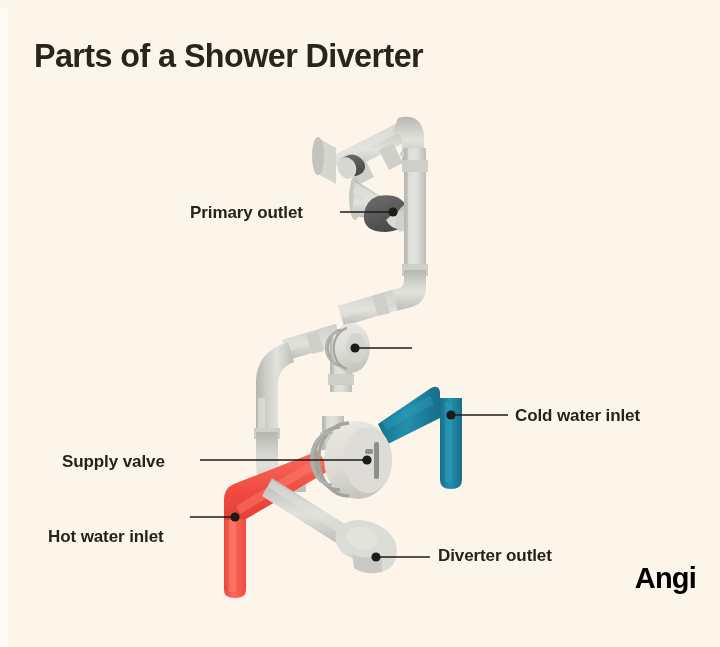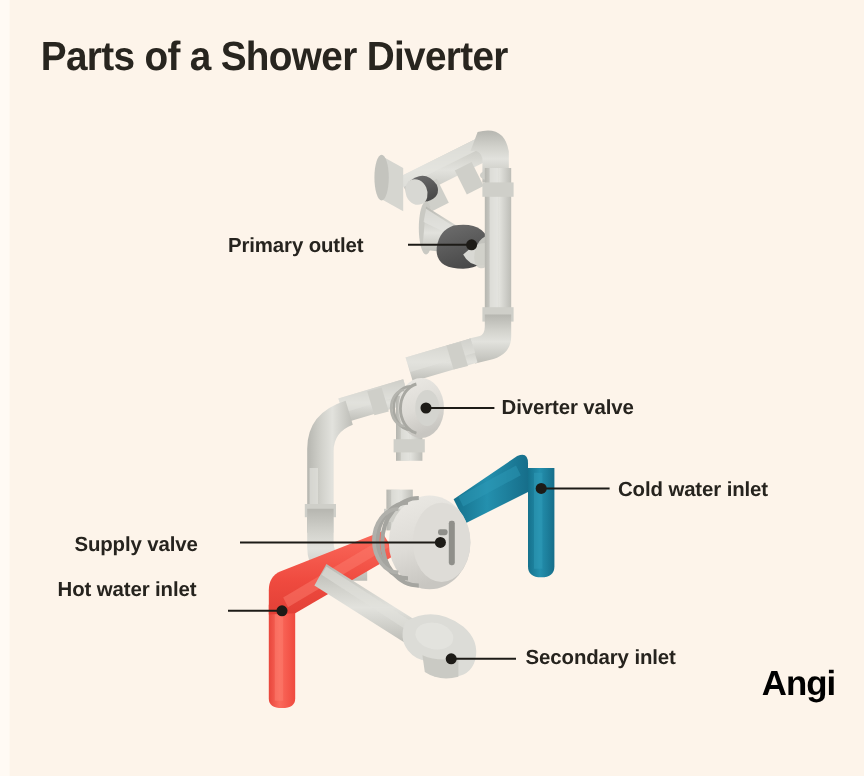--- a/index.html
+++ b/index.html
@@ -8,20 +8,21 @@
     font-family: "Liberation Sans", sans-serif;
     background: #fdf4ea;
     position: relative;
     overflow: hidden;
   }
   #infographic {
     position: relative;
     width: 720px;
     height: 619px;
     background: #fdf4ea;
+    margin-top: 8px;
   }
   #left-edge-strip {
     position: absolute;
     left: 0; top: 0;
     width: 8px; height: 647px;
     background: #fffaf4;
   }
   #title {
     position: absolute;
     left: 34px;
@@ -40,21 +41,21 @@
     font-size: 17px;
     font-weight: 700;
     color: #26231e;
     white-space: nowrap;
     letter-spacing: -0.1px;
   }
   #label-primary-outlet   { left: 190px; top: 195px; }
   #label-diverter-valve   { left: 418px; top: 330px; }
   #label-cold-water-inlet { left: 515px; top: 398px; }
   #label-supply-valve     { left: 62px;  top: 444px; }
-  #label-hot-water-inlet  { left: 48px;  top: 482px; text-align: right; }
+  #label-hot-water-inlet  { left: 48px;  top: 519px; text-align: right; }
   #label-secondary-outlet { left: 438px; top: 538px; }
   #brand-logo {
     position: absolute;
     right: 24px;
     bottom: 32px;
     font-size: 29px;
     font-weight: 700;
     color: #000000;
     letter-spacing: -0.8px;
     font-family: "Liberation Sans", sans-serif;
@@ -259,21 +260,20 @@
       <circle cx="393" cy="204" r="4.6"></circle>
       <circle cx="355" cy="340" r="4.6"></circle>
       <circle cx="451" cy="407" r="4.6"></circle>
       <circle cx="367" cy="452" r="4.6"></circle>
       <circle cx="235" cy="509" r="4.6"></circle>
       <circle cx="376" cy="549" r="4.6"></circle>
     </g>
   </svg>
 
   <div class="label" id="label-primary-outlet">Primary outlet</div>
-  <div class="label" id="label-diverter-valve">Diverter valve</div>
   <div class="label" id="label-supply-valve">Supply valve</div>
   <div class="label" id="label-cold-water-inlet">Cold water inlet</div>
   <div class="label" id="label-hot-water-inlet">Hot water inlet</div>
-  <div class="label" id="label-secondary-outlet">Secondary inlet</div>
+  <div class="label" id="label-secondary-outlet">Diverter outlet</div>
 
   <div id="brand-logo">Angi</div>
 
 </div>
 
 </body></html>

